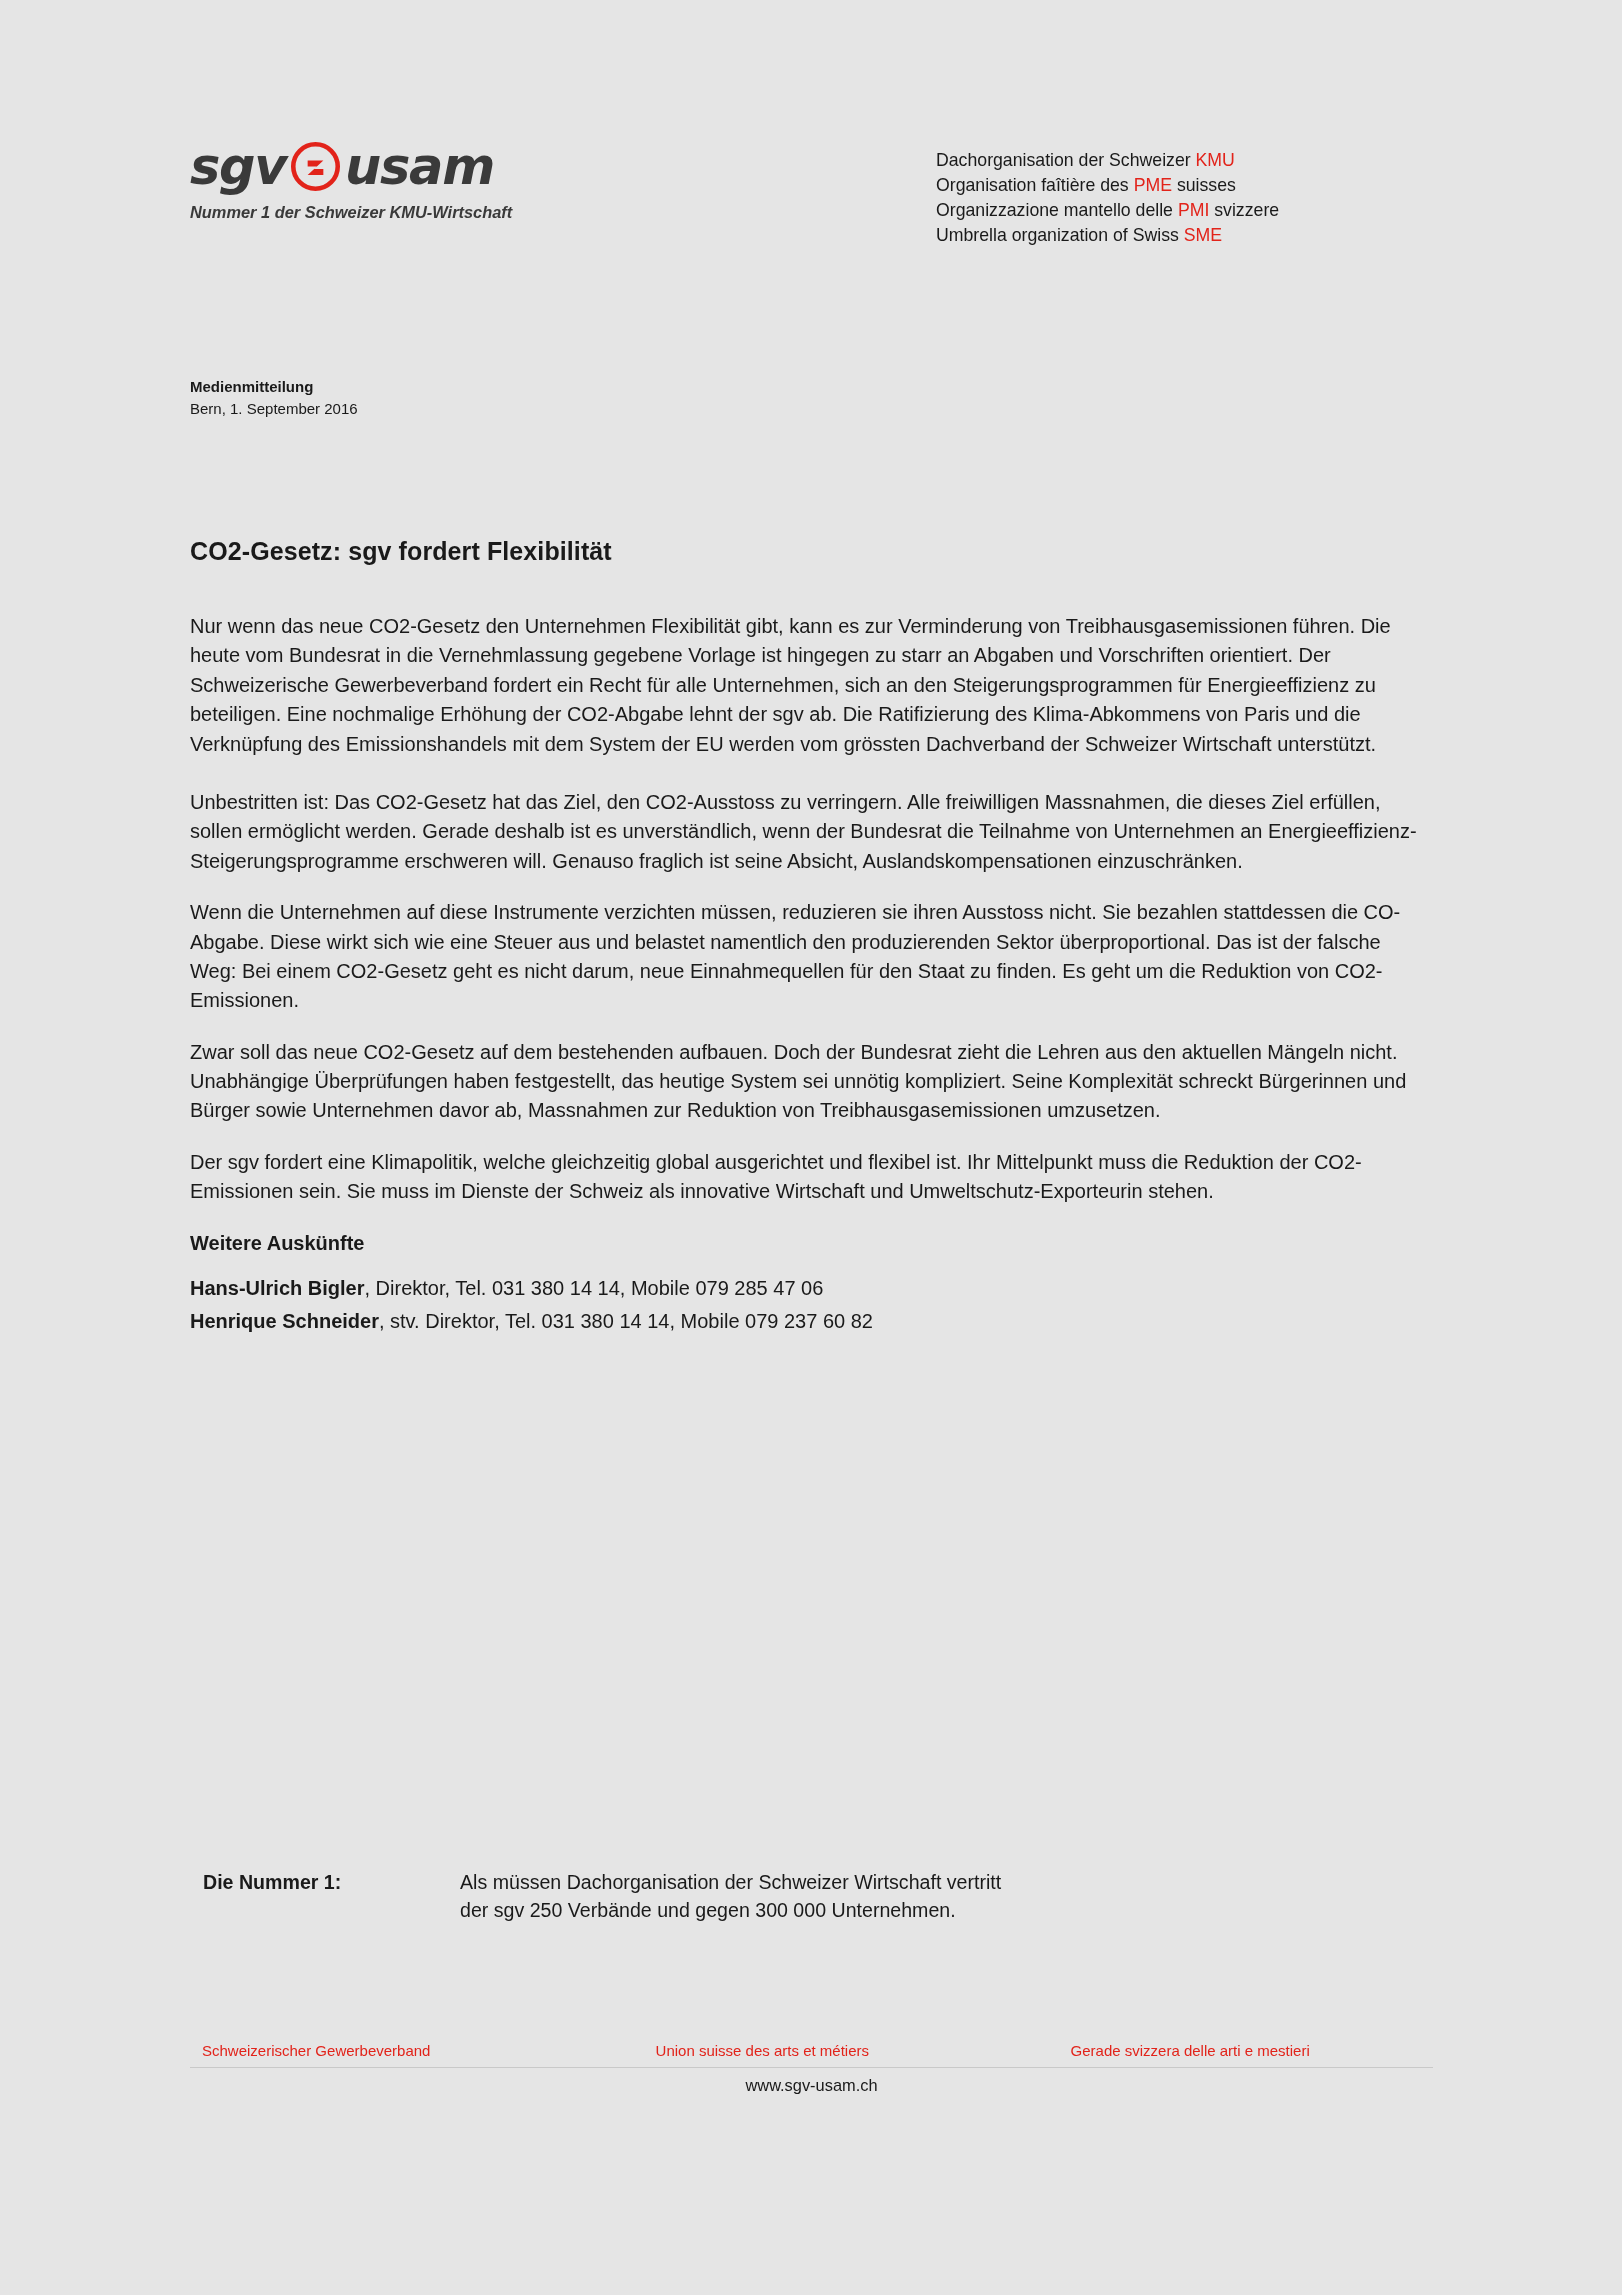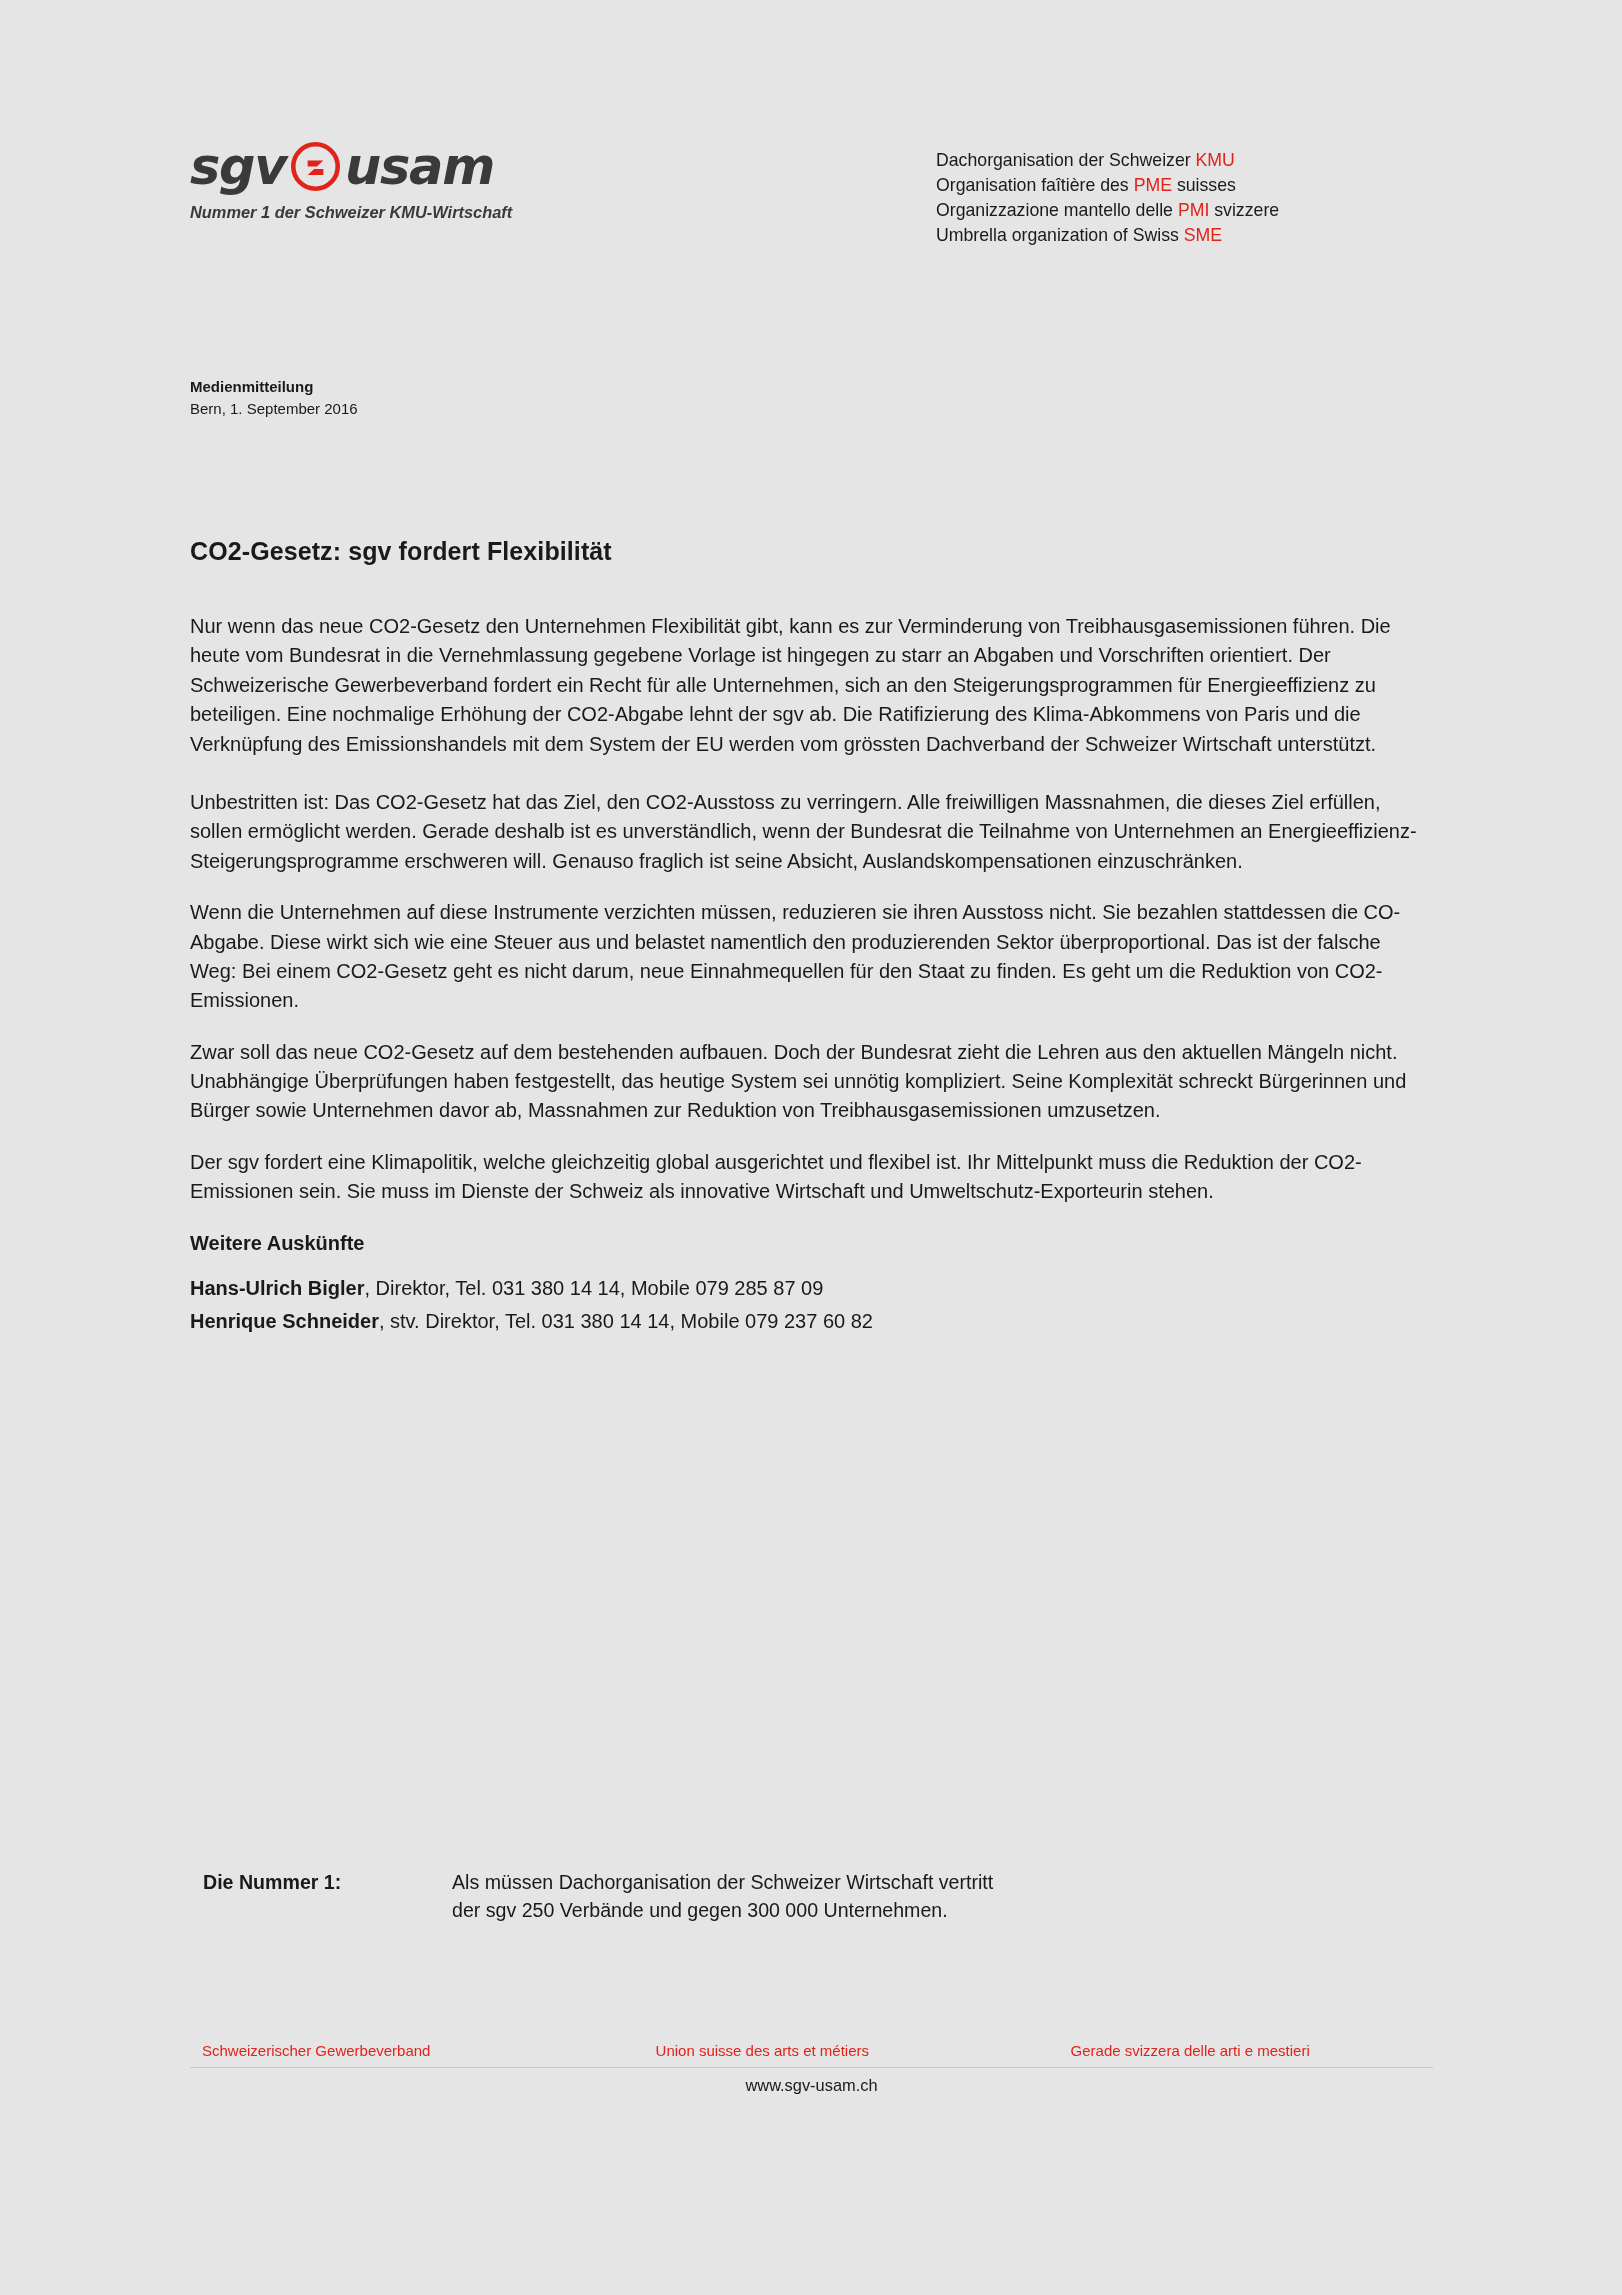--- a/index.html
+++ b/index.html
@@ -116,20 +116,21 @@
 
   
   .numberone {
     position: absolute;
     left: 13px;
     top: 1868px;
     width: 1178px;
     display: flex;
     font-size: 19.6px;
     line-height: 1.45;
+    gap: 8px;
   }
   .numberone .label {
     font-weight: bold;
     width: 249px;
     flex: 0 0 249px;
   }
   .numberone .text { flex: 1; }
 
   
   .footer {
@@ -207,21 +208,21 @@
 
     <div class="content">
       <p class="lead">Nur wenn das neue CO2-Gesetz den Unternehmen Flexibilität gibt, kann es zur Verminderung von Treibhausgasemissionen führen. Die heute vom Bundesrat in die Vernehmlassung gegebene Vorlage ist hingegen zu starr an Abgaben und Vorschriften orientiert. Der Schweizerische Gewerbeverband fordert ein Recht für alle Unternehmen, sich an den Steigerungsprogrammen für Energieeffizienz zu beteiligen. Eine nochmalige Erhöhung der CO2-Abgabe lehnt der sgv ab. Die Ratifizierung des Klima-Abkommens von Paris und die Verknüpfung des Emissionshandels mit dem System der EU werden vom grössten Dachverband der Schweizer Wirtschaft unterstützt.</p>
       <p>Unbestritten ist: Das CO2-Gesetz hat das Ziel, den CO2-Ausstoss zu verringern. Alle freiwilligen Massnahmen, die dieses Ziel erfüllen, sollen ermöglicht werden. Gerade deshalb ist es unverständlich, wenn der Bundesrat die Teilnahme von Unternehmen an Energieeffizienz-Steigerungsprogramme erschweren will. Genauso fraglich ist seine Absicht, Auslandskompensationen einzuschränken.</p>
       <p>Wenn die Unternehmen auf diese Instrumente verzichten müssen, reduzieren sie ihren Ausstoss nicht. Sie bezahlen stattdessen die CO-Abgabe. Diese wirkt sich wie eine Steuer aus und belastet namentlich den produzierenden Sektor überproportional. Das ist der falsche Weg: Bei einem CO2-Gesetz geht es nicht darum, neue Einnahmequellen für den Staat zu finden. Es geht um die Reduktion von CO2-Emissionen.</p>
       <p>Zwar soll das neue CO2-Gesetz auf dem bestehenden aufbauen. Doch der Bundesrat zieht die Lehren aus den aktuellen Mängeln nicht. Unabhängige Überprüfungen haben festgestellt, das heutige System sei unnötig kompliziert. Seine Komplexität schreckt Bürgerinnen und Bürger sowie Unternehmen davor ab, Massnahmen zur Reduktion von Treibhausgasemissionen umzusetzen.</p>
       <p>Der sgv fordert eine Klimapolitik, welche gleichzeitig global ausgerichtet und flexibel ist. Ihr Mittelpunkt muss die Reduktion der CO2-Emissionen sein. Sie muss im Dienste der Schweiz als innovative Wirtschaft und Umweltschutz-Exporteurin stehen.</p>
 
       <div class="subhead">Weitere Auskünfte</div>
       <div class="contact-line">
-        <b>Hans-Ulrich Bigler</b><span>, Direktor, Tel. 031 380 14 14, Mobile 079 285 87 09</span>
+        <b>Hans-Ulrich Bigler</b><span>, Direktor, Tel. 031 380 14 14, Mobile 079 285 47 06</span>
       </div>
       <div class="contact-line">
         <b>Henrique Schneider</b><span>, stv. Direktor, Tel. 031 380 14 14, Mobile 079 237 60 82</span>
       </div>
     </div>
 
     <div class="numberone">
       <div class="label">
         <span>Die Nummer 1</span><span>:</span>
       </div>

